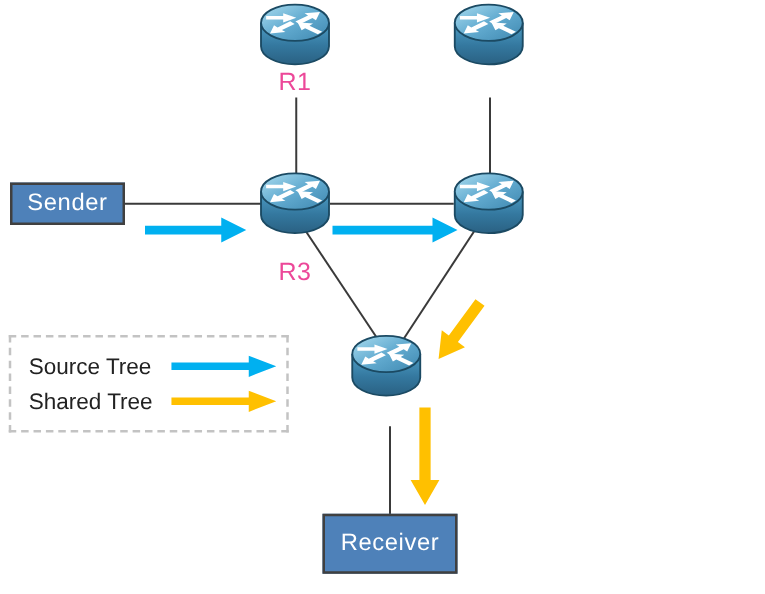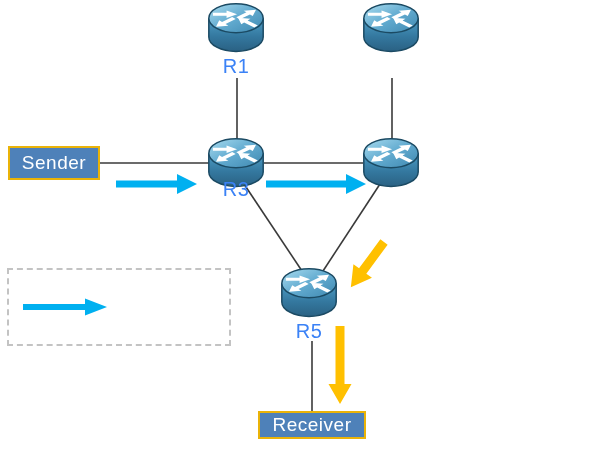--- a/index.html
+++ b/index.html
@@ -25,39 +25,39 @@
     position: absolute;
     width: 60px; height: 53px;
     z-index: 2;
   }
   .node-label {
     position: absolute;
     width: 60px;
     text-align: center;
     font-size: 20px;
     letter-spacing: 0.5px;
-    color: #3b82f6;
+    color: #ec4899;
     z-index: 3;
     white-space: nowrap;
   }
   .host-box {
     position: absolute;
     display: flex;
     align-items: center;
     justify-content: center;
     background: #4e81b9;
-    border: 2px solid #eab308;
+    border: 2px solid #404040;
     color: #ffffff;
     font-size: 19px;
     letter-spacing: 0.5px;
     box-sizing: border-box;
     z-index: 3;
   }
   .sender-box   { left: 8px;   top: 146px; width: 92px;  height: 34px; }
-  .receiver-box { left: 258px; top: 411px; width: 108px; height: 28px; }
+  .receiver-box { left: 258px; top: 411px; width: 108px; height: 48px; }
   .legend-box {
     position: absolute;
     left: 7px; top: 268px;
     width: 224px; height: 78px;
     border: 2px dashed #c3c3c3;
     box-sizing: border-box;
     display: flex;
     flex-direction: column;
     justify-content: center;
     gap: 6px;
@@ -133,31 +133,37 @@
       <use href="#router-glyph"></use>
     </svg>
   <svg class="router" style="left:361px; top:137px" viewBox="0 0 64 56">
       <use href="#router-glyph"></use>
     </svg>
   <svg class="router" style="left:279px; top:267px" viewBox="0 0 64 56">
       <use href="#router-glyph"></use>
     </svg>
 
   <div class="node-label" style="left:206px; top:55px">R1</div>
-  <div class="node-label" style="left:206px; top:178px">R3</div>
-  <div class="node-label" style="left:279px; top:320px">R5</div>
+  <div class="node-label" style="left:206px; top:207px">R3</div>
 
   <div class="host-box sender-box">
     <span>Sender</span>
   </div>
   <div class="host-box receiver-box">
     <span>Receiver</span>
   </div>
 
   <div class="legend-box">
     <div class="legend-row">
+      <span class="legend-label">Source Tree</span>
       <svg class="legend-arrow" width="84" height="22" viewBox="0 0 84 22">
         <path d="M0 8 H62 V2.5 L84 11 L62 19.5 V14 H0 Z" fill="#00b0f0"></path>
+      </svg>
+    </div>
+    <div class="legend-row">
+      <span class="legend-label">Shared Tree</span>
+      <svg class="legend-arrow" width="84" height="22" viewBox="0 0 84 22">
+        <path d="M0 8 H62 V2.5 L84 11 L62 19.5 V14 H0 Z" fill="#ffc000"></path>
       </svg>
     </div>
   </div>
 
 </div>
 
 </body></html>

